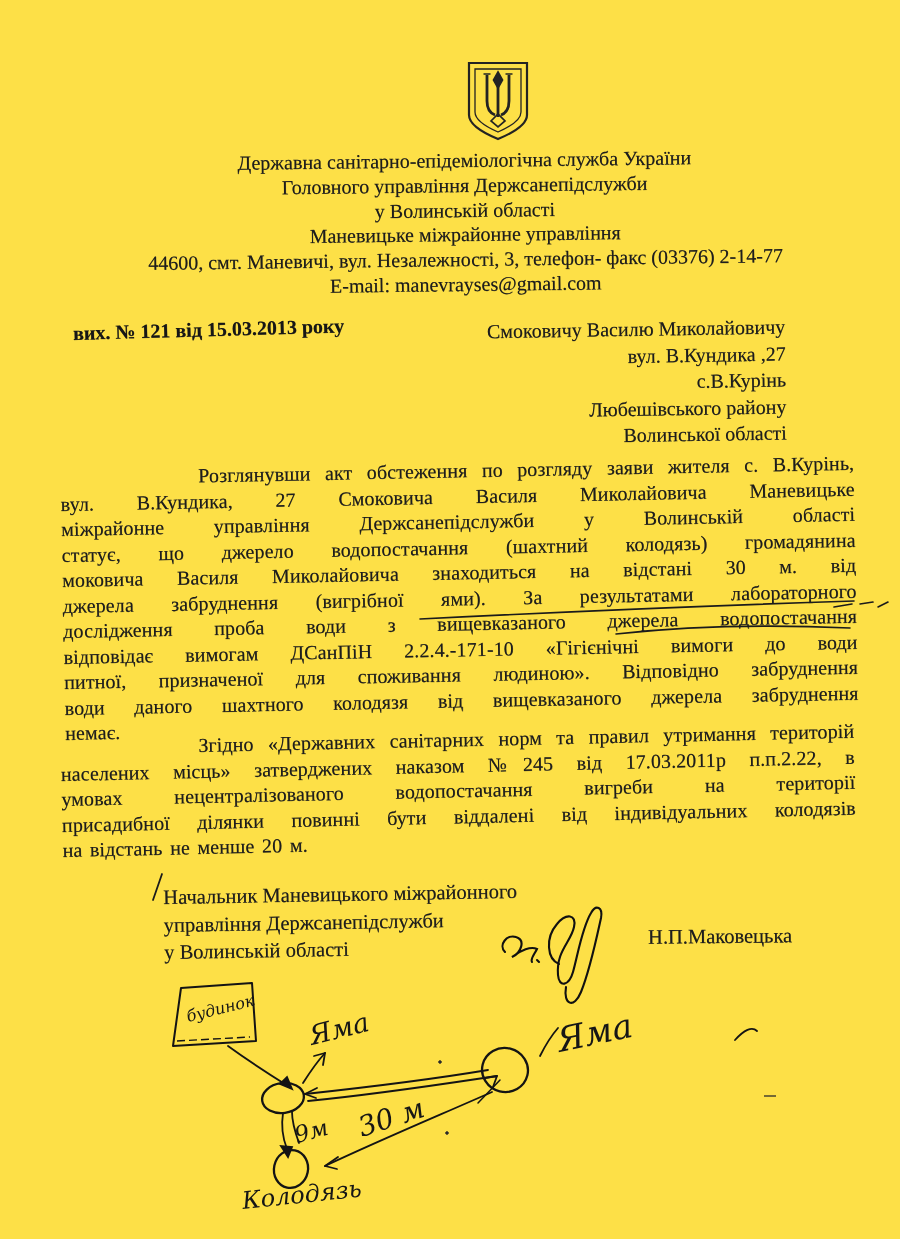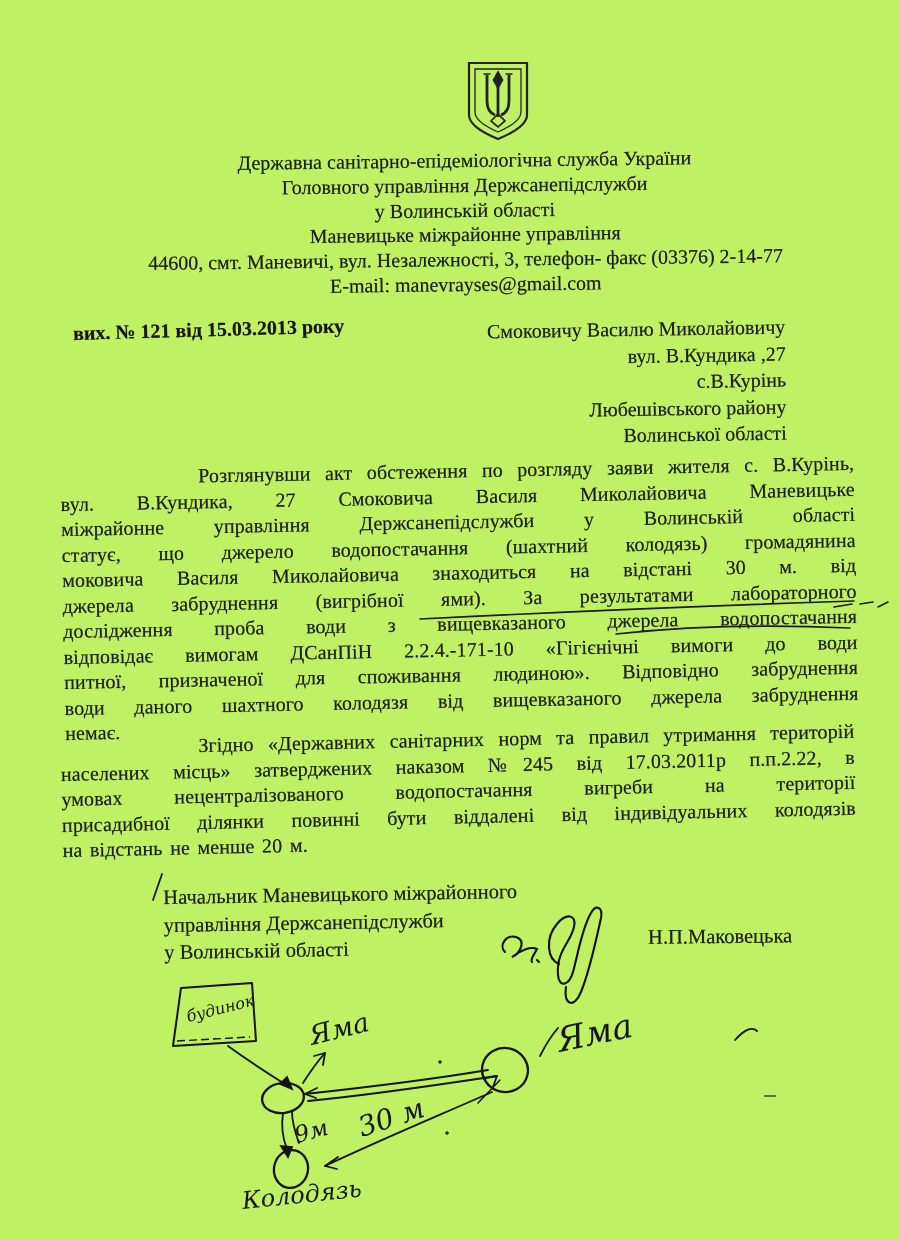--- a/index.html
+++ b/index.html
@@ -1,18 +1,18 @@
 <!DOCTYPE html>
 <html><head>
 <meta charset="utf-8">
 <style>
   html,body { margin:0; padding:0; background:#e9e9e7; }
   .page {
     position:relative; width:900px; height:1239px; margin:0 auto;
-    background:#bef264; overflow:hidden;
+    background:#fde047; overflow:hidden;
     font-family:"Liberation Serif", serif; color:#1d1d1d;
   }
   .page * { box-sizing:border-box; }
   .scan-text { text-shadow:0.25px 0.25px 0.35px rgba(25,25,25,0.55); }
 
   .emblem { position:absolute; left:464px; top:60px; width:68px; height:84px; }
 
   .letterhead {
     position:absolute; left:30px; right:0; top:148px; text-align:center;
     font-size:20px; line-height:24.8px; transform:rotate(-0.7deg);

